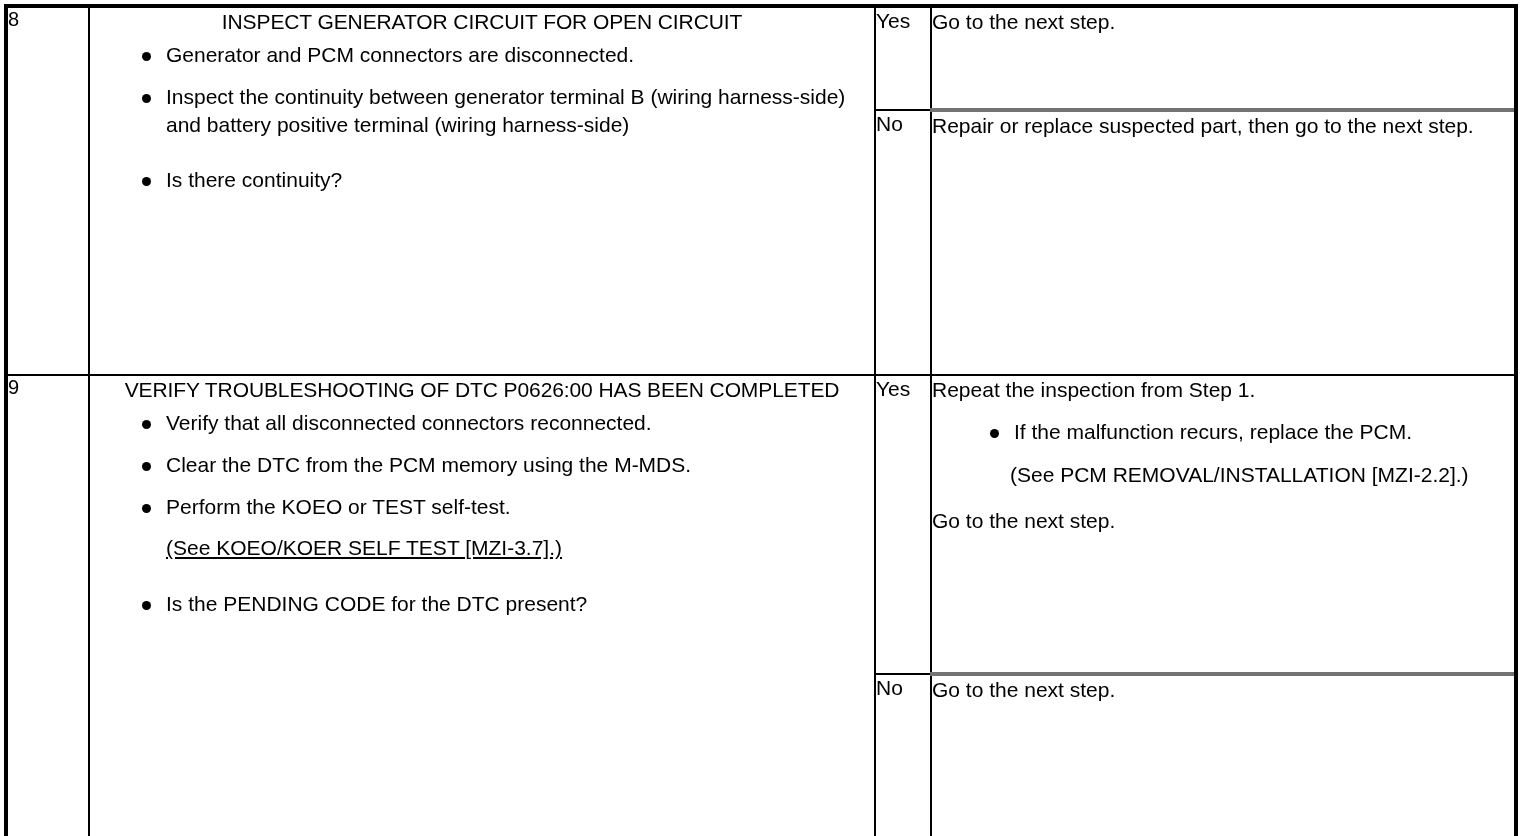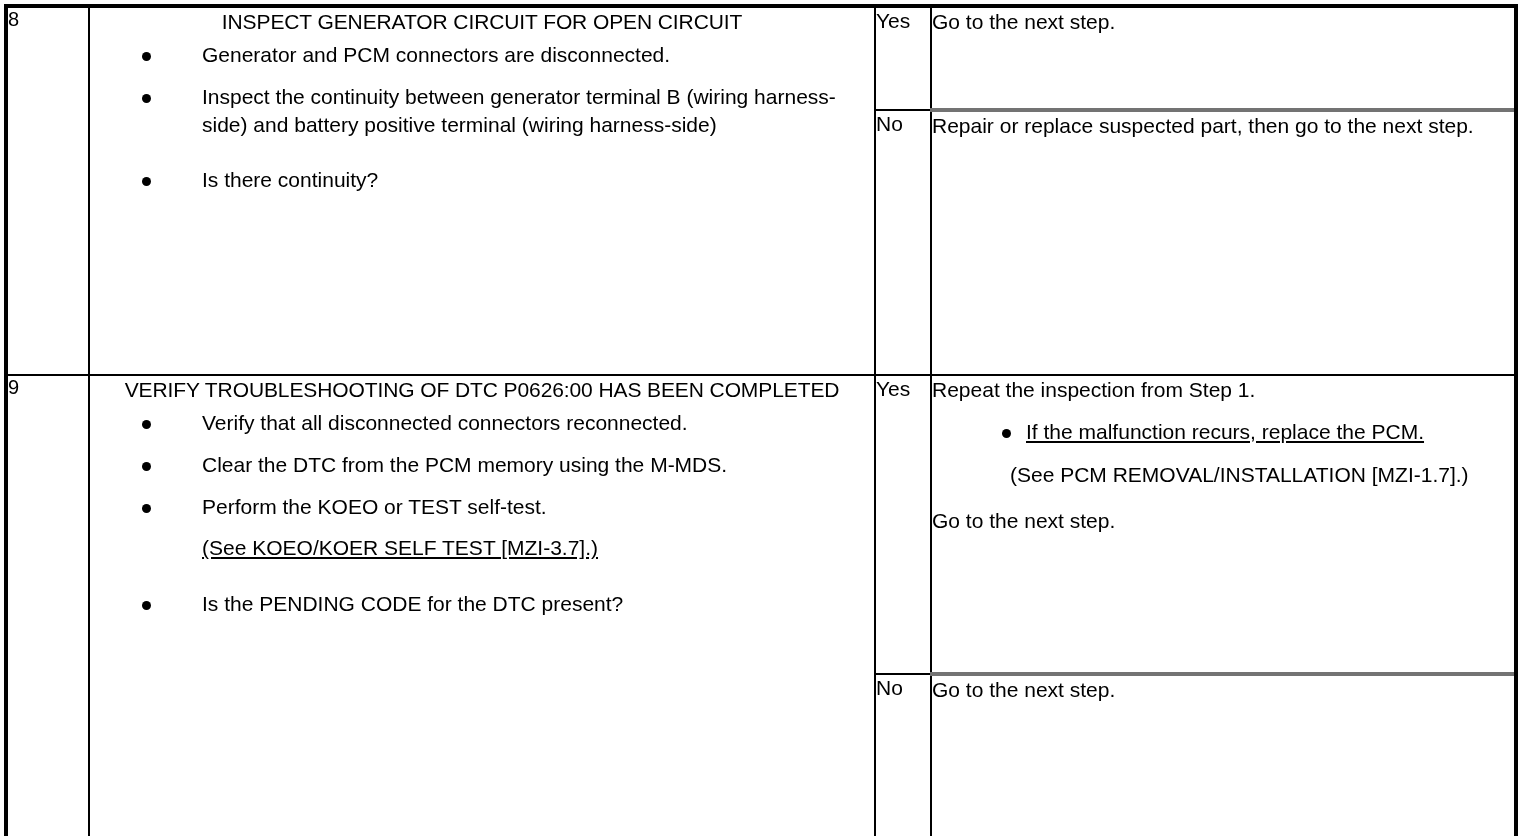--- a/index.html
+++ b/index.html
@@ -100,21 +100,21 @@
   ul.bullets {
     list-style: none;
     margin: 0;
     padding: 0;
   }
   ul.bullets > li {
     position: relative;
     font-size: 21px;
     line-height: 1.32;
     margin: 0 0 14px 0;
-    padding-left: 112px;
+    padding-left: 76px;
   }
   ul.bullets > li:last-child {
     margin-bottom: 0;
     margin-top: 28px;
   }
   ul.bullets > li .dot {
     position: absolute;
     left: 52px;
     top: 0.52em;
     width: 9px;
@@ -130,23 +130,22 @@
   }
 
   .plain {
     font-size: 21px;
     line-height: 1.32;
     margin: 0;
   }
 
   ul.bullets-r {
     list-style: none;
-    margin: 14px 0 0 16px;
-    padding: 0;
-    text-decoration: underline;
+    margin: 14px 0 0 4px;
+    padding: 0;
   }
   ul.bullets-r > li {
     position: relative;
     font-size: 21px;
     line-height: 1.32;
     padding-left: 78px;
     margin: 0;
   }
   ul.bullets-r > li .dot {
     position: absolute;
@@ -255,21 +254,21 @@
               <tr>
                 <td class="yn-label yn-yes">Yes</td>
                 <td class="yn-text yn-yes">
                   <p class="plain">Repeat the inspection from Step 1.</p>
                   <ul class="bullets-r">
                     <li>
                       <span class="dot"></span>
                       <span>If the malfunction recurs, replace the PCM.</span>
                     </li>
                   </ul>
-                  <div class="ref">(See PCM REMOVAL/INSTALLATION [MZI-1.7].)</div>
+                  <div class="ref">(See PCM REMOVAL/INSTALLATION [MZI-2.2].)</div>
                   <div class="after">Go to the next step.</div>
                 </td>
               </tr>
               <tr>
                 <td class="yn-label">No</td>
                 <td class="yn-text">
                   <p class="plain">Go to the next step.</p>
                 </td>
               </tr>
             </tbody>

